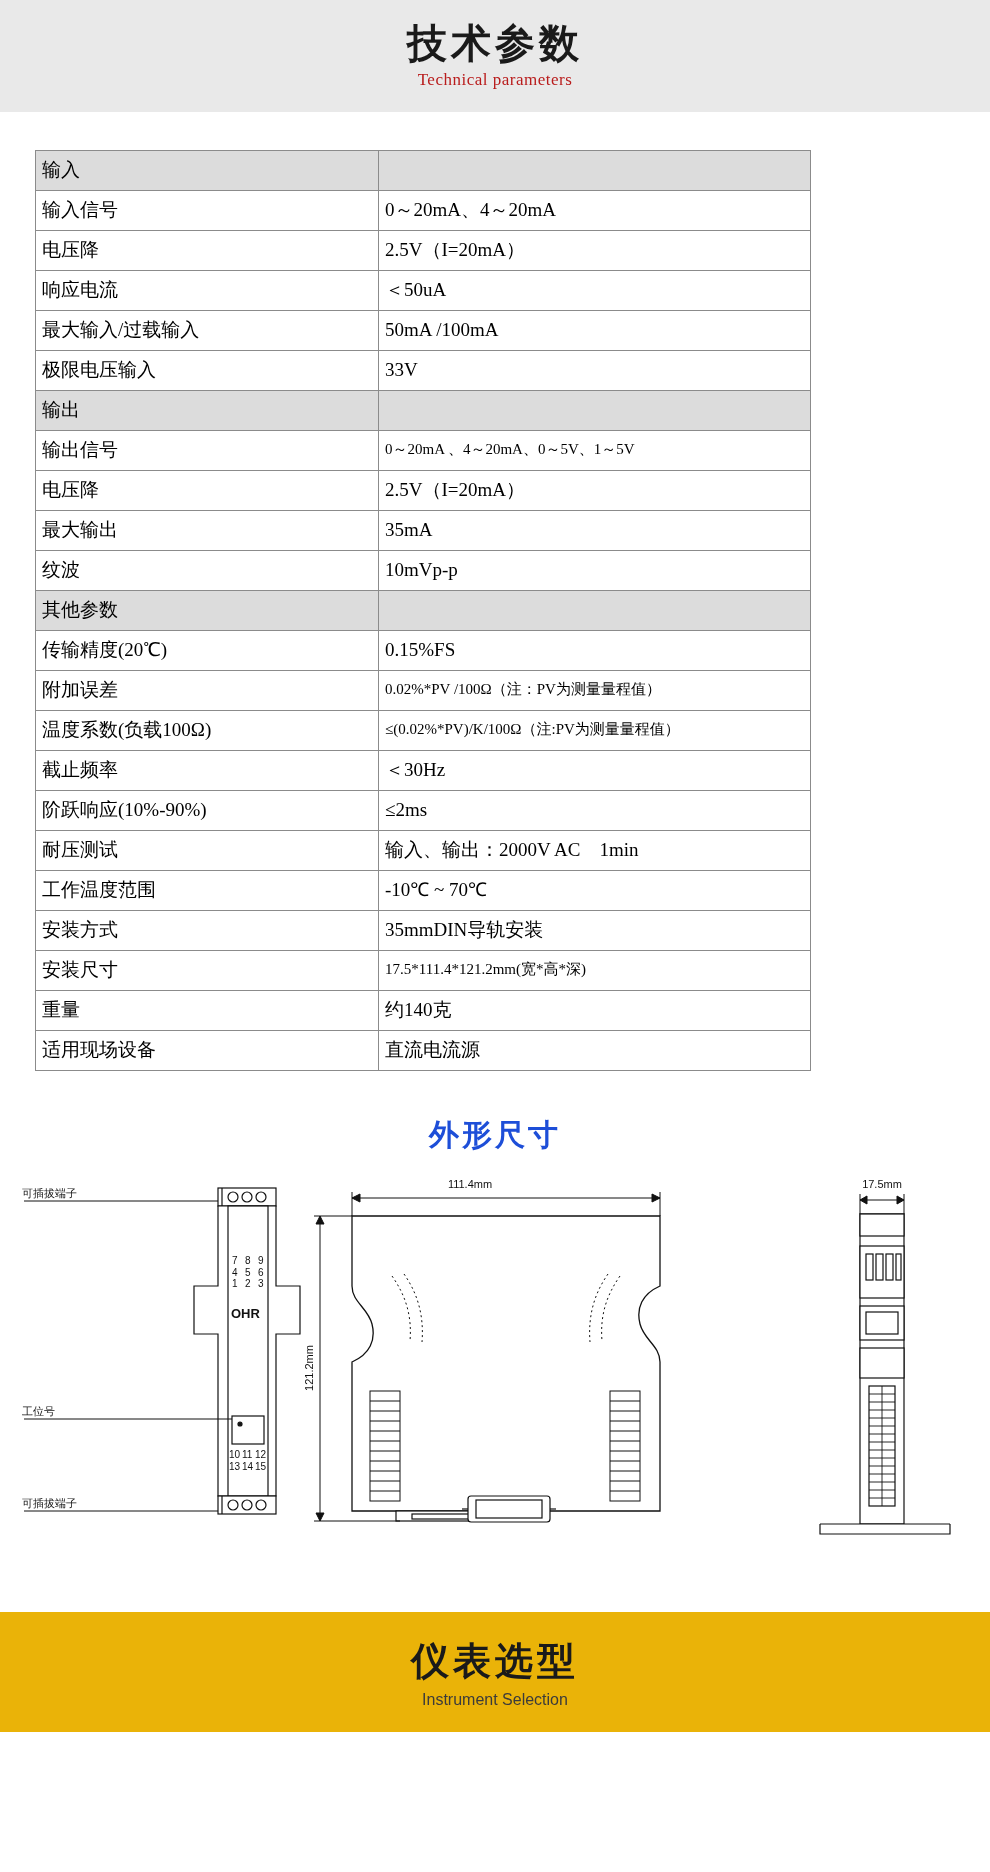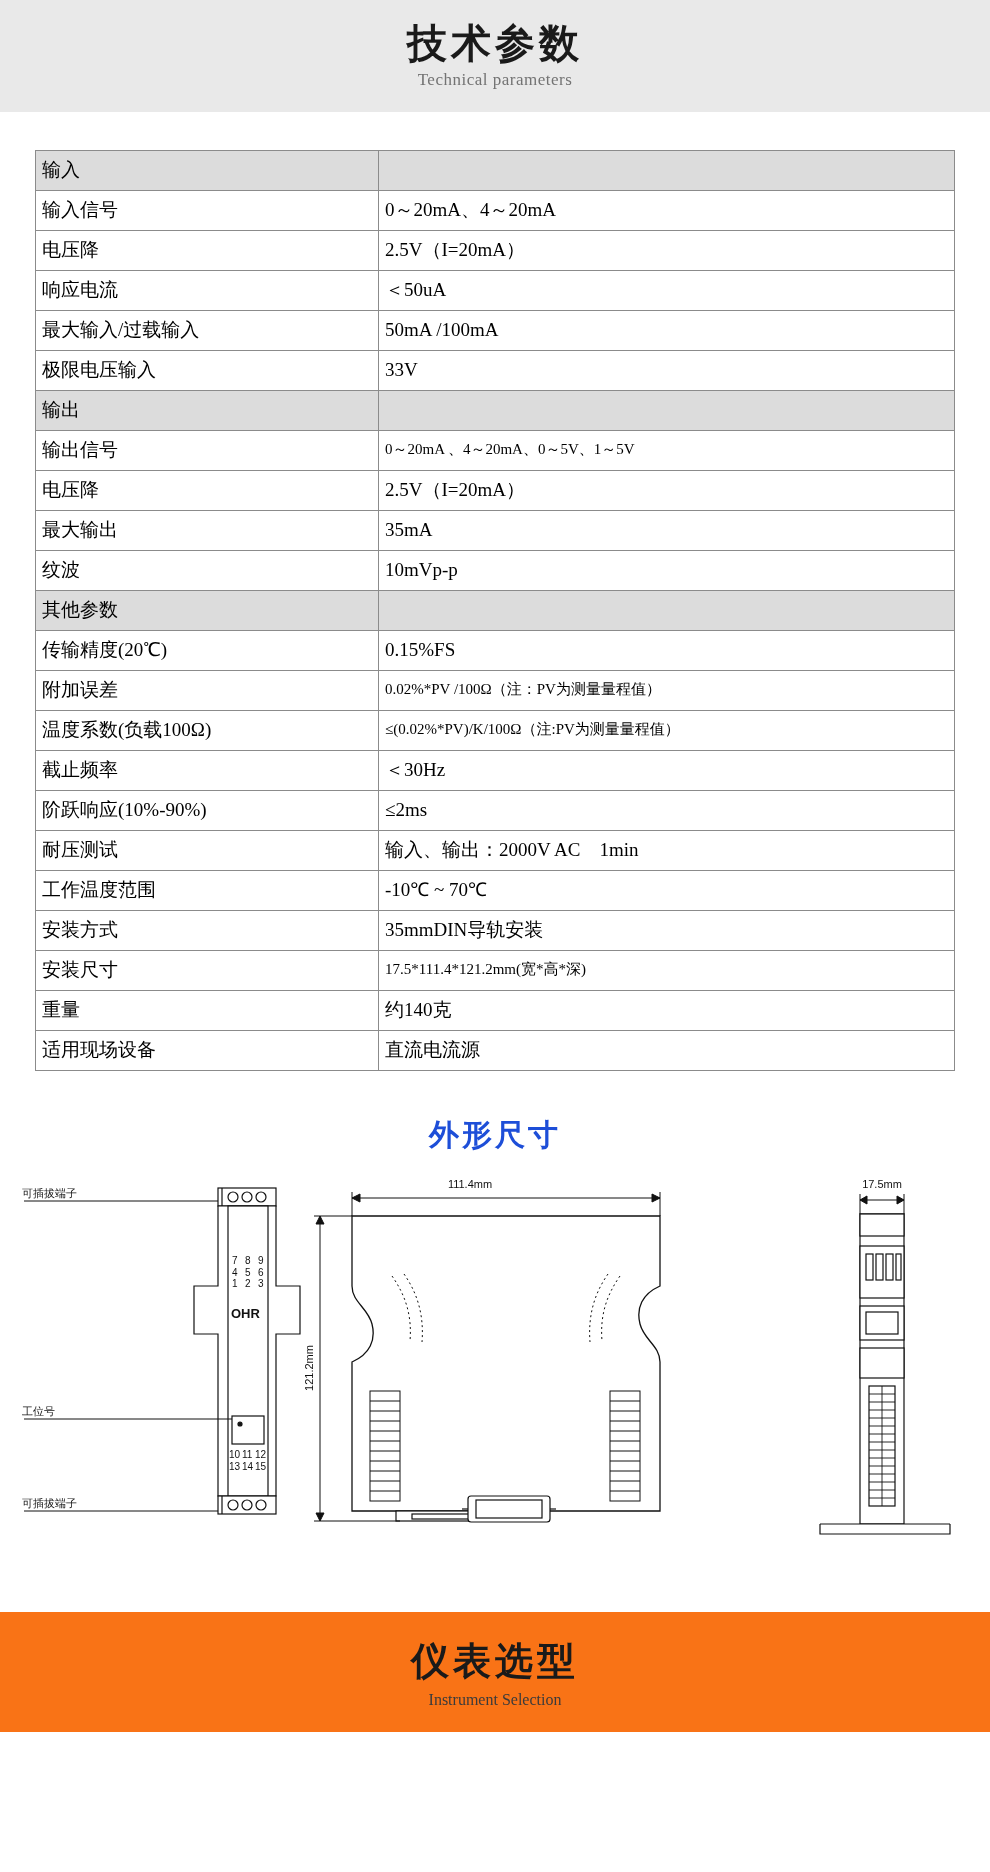--- a/index.html
+++ b/index.html
@@ -34,32 +34,32 @@
     font-family: "Liberation Serif", serif;
     font-size: 40px;
     font-weight: bold;
     letter-spacing: 4px;
     color: #1a1a1a;
     line-height: 1.1;
   }
   .banner-sub {
     font-family: "Liberation Serif", serif;
     font-size: 17px;
-    color: #737373;
+    color: #b91c1c;
     letter-spacing: 0.5px;
     margin-top: 4px;
   }
 
   
   .table-wrap {
     padding: 38px 35px 0 35px;
     box-sizing: border-box;
   }
   table.spec {
-    width: 920px;
+    width: 776px;
     border-collapse: collapse;
     table-layout: fixed;
     font-family: "Liberation Serif", serif;
   }
   table.spec td {
     border: 1px solid #8b8b8b;
     height: 35px;
     padding: 1px 6px 3px 6px;
     font-size: 19px;
     vertical-align: middle;
@@ -94,37 +94,37 @@
     position: relative;
     width: 990px;
     height: 410px;
   }
   .drawing svg { display: block; }
 
   
   .footer-banner {
     width: 990px;
     height: 120px;
-    background: #f97316;
+    background: #eab308;
     display: flex;
     flex-direction: column;
     align-items: center;
     justify-content: center;
     box-sizing: border-box;
     margin-top: 36px;
   }
   .footer-title {
     font-family: "Liberation Serif", serif;
     font-size: 38px;
     font-weight: bold;
     letter-spacing: 4px;
     color: #1a1a1a;
   }
   .footer-sub {
-    font-family: Liberation Serif, serif;
+    font-family: Liberation Sans, sans-serif;
     font-size: 16px;
     color: #3b3b3b;
     margin-top: 4px;
   }
   .txt {
     font-family: "Liberation Sans", sans-serif;
     font-size: 11px;
     fill: #111;
   }
   .txt-small {

